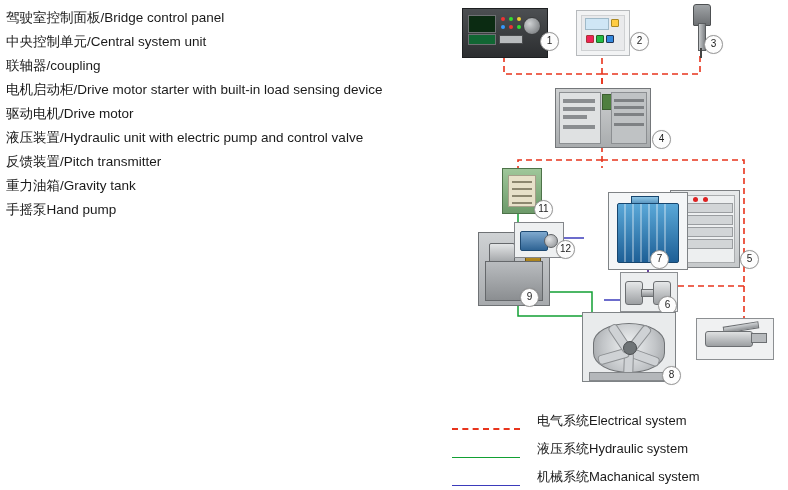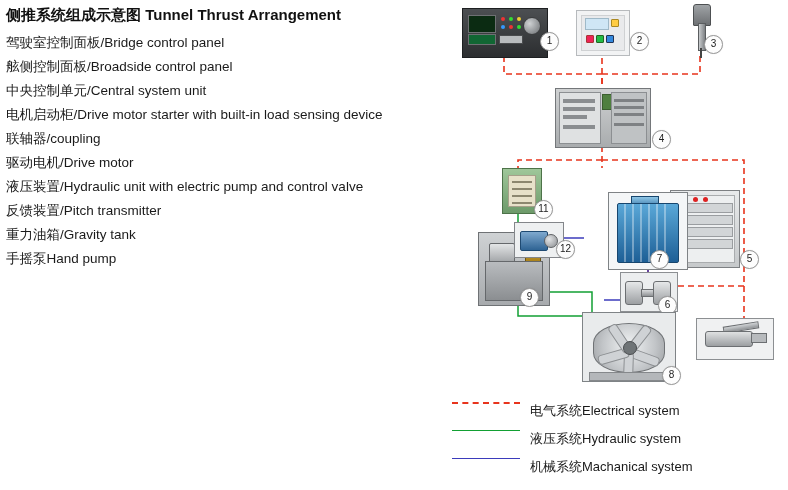--- a/index.html
+++ b/index.html
@@ -43,22 +43,23 @@
 
   
   .key {
     position: absolute;
     left: 452px;
     top: 402px;
     width: 330px;
   }
   .key-row {
     display: flex;
-    align-items: flex-start;
+    align-items: flex-end;
     height: 28px;
+    gap: 7px;
   }
   .key-line {
     width: 68px;
     height: 0;
     margin-right: 10px;
     flex: none;
   }
   .key-line.dashed {
     border-top: 2px dashed #e8341c;
   }
@@ -195,26 +196,24 @@
   .fb { background:#eef0f1; border:1px solid #83868a;}
   .fb .cyl { position:absolute; left:5px; top:8px; width:26px; height:18px; background:linear-gradient(180deg,#7fa9cf,#2f6494); border:1px solid #1f4a72; border-radius:2px;}
   .fb .end { position:absolute; right:5px; top:11px; width:12px; height:12px; border-radius:50%; background:radial-gradient(circle at 35% 35%,#e2e4e6,#8b8e91); border:1px solid #5f6265;}
 </style>
 </head>
 <body>
 
 <div id="page">
 
   <div class="legend-list">
-    <div class="legend-title">侧推系统组成示意图 Tunnel Thrust Arrangement</div>
     <div class="legend-item">驾驶室控制面板/Bridge control panel</div>
-    <div class="legend-item">舷侧控制面板/Broadside control panel</div>
     <div class="legend-item">中央控制单元/Central system unit</div>
+    <div class="legend-item">联轴器/coupling</div>
     <div class="legend-item">电机启动柜/Drive motor starter with built-in load sensing device</div>
-    <div class="legend-item">联轴器/coupling</div>
     <div class="legend-item">驱动电机/Drive motor</div>
     <div class="legend-item">液压装置/Hydraulic unit with electric pump and control valve</div>
     <div class="legend-item">反馈装置/Pitch transmitter</div>
     <div class="legend-item">重力油箱/Gravity tank</div>
     <div class="legend-item">手摇泵Hand pump</div>
   </div>
 
   <div id="diagram">
 
     <svg id="wires" viewBox="0 0 336 400">

